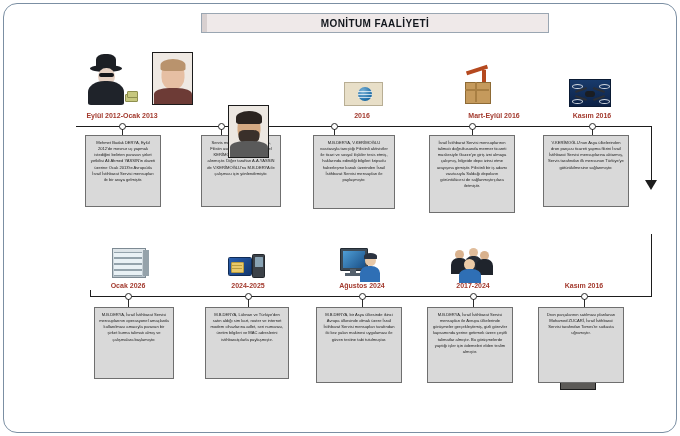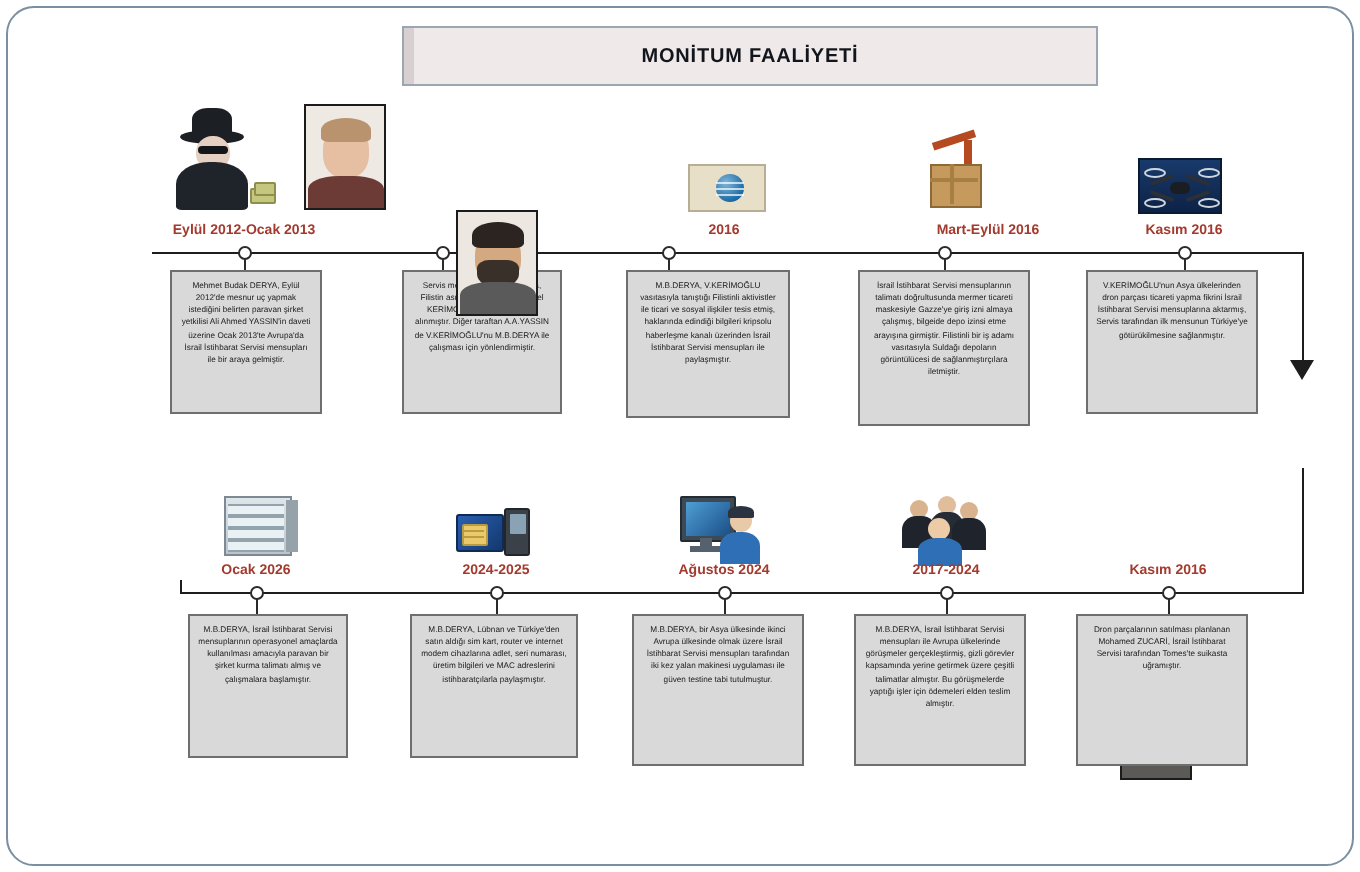--- a/index.html
+++ b/index.html
@@ -27,21 +27,21 @@
     box-sizing: border-box;
     background: #ffffff;
   }
 
   
   #title-banner {
     position: absolute;
     left: 197px;
     top: 9px;
     width: 348px;
-    height: 30px;
+    height: 20px;
     background: #efe9e9;
     border: 1px solid #9aa6b2;
     box-sizing: border-box;
     display: flex;
     align-items: center;
     justify-content: center;
   }
   #title-banner .shadow-strip {
     position: absolute;
     left: 0; top: 0; bottom: 0;

